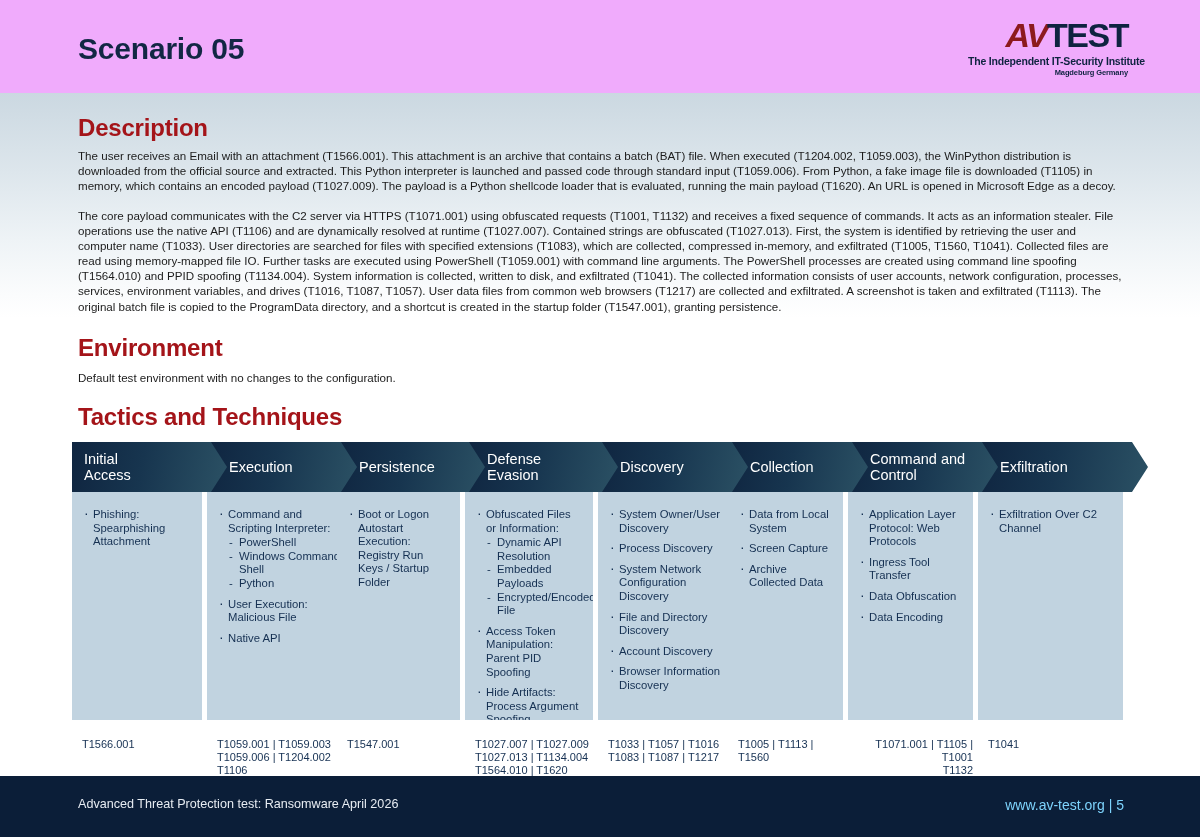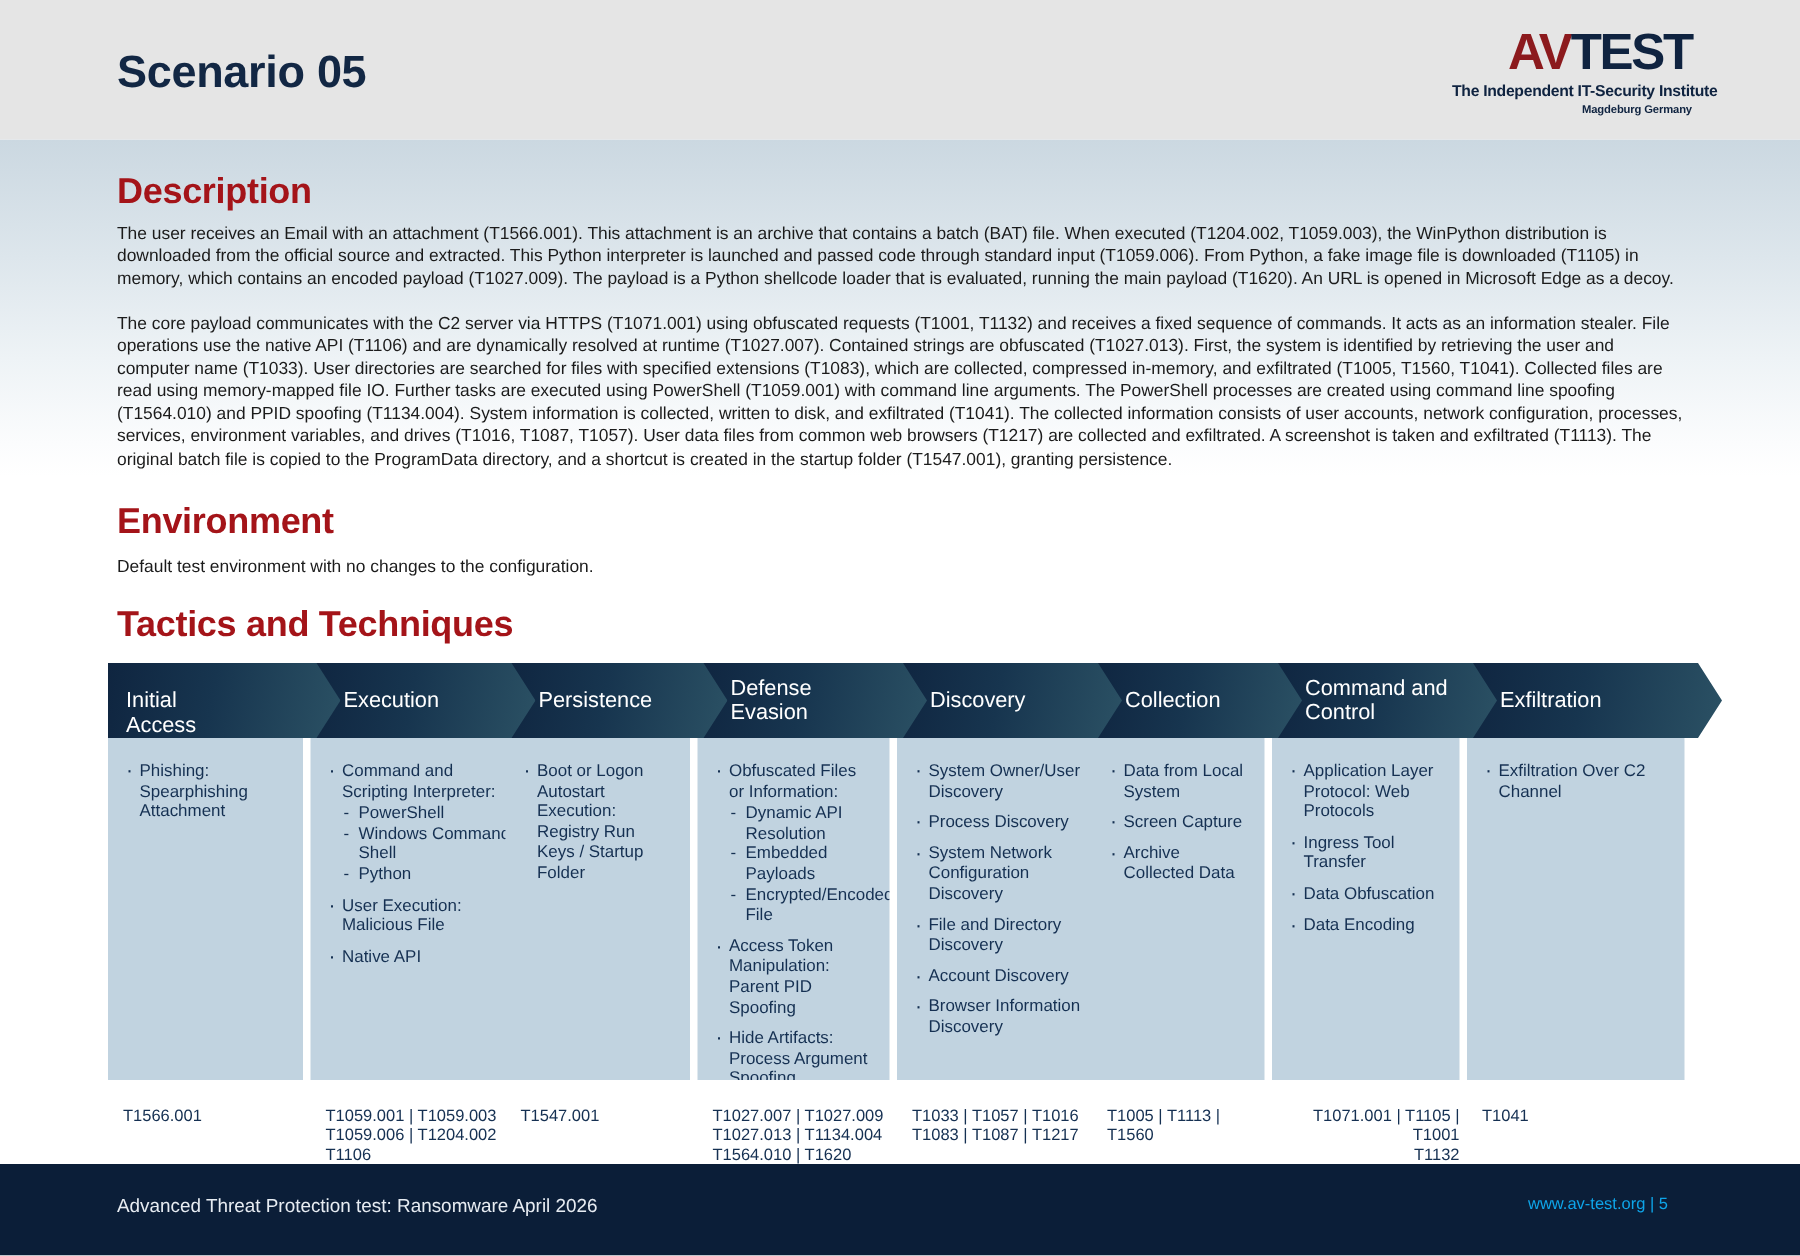--- a/index.html
+++ b/index.html
@@ -19,21 +19,21 @@
   .band {
     position: absolute;
     left: 0; top: 93px; width: 1200px; height: 225px;
     background: linear-gradient(180deg, #cbd8e1 0%, #dde6ec 35%, #eef3f6 65%, #fbfcfd 90%, #ffffff 100%);
   }
 
   
   .header {
     position: absolute;
     left: 0; top: 0; width: 1200px; height: 93px;
-    background: #e5e5e5;
+    background: #f0abfc;
   }
   .page-title {
     position: absolute;
     left: 78px; top: 32px;
     font-size: 30px;
     font-weight: bold;
     color: #122744;
     letter-spacing: -0.2px;
   }
   .logo {
@@ -43,21 +43,21 @@
     text-align: right;
     line-height: 1;
   }
   .logo-main {
     display: block;
     font-size: 34px;
     font-weight: bold;
     letter-spacing: -1.5px;
     white-space: nowrap;
   }
-  .logo-av { color: #8c1a1d; }
+  .logo-av { color: #8c1a1d; font-style: italic; }
   .logo-test { color: #0f2340; }
   .logo-sub {
     display: block;
     margin-top: 4px;
     font-size: 10.5px;
     font-weight: bold;
     color: #0f2340;
     letter-spacing: -0.2px;
     white-space: nowrap;
   }
@@ -200,23 +200,23 @@
     background: #0b1e38;
   }
   .footer-left {
     position: absolute;
     left: 78px; top: 21px;
     font-size: 12.6px;
     color: #e7ecf2;
   }
   .footer-right {
     position: absolute;
-    right: 88px; top: 21px;
-    font-size: 11px;
-    color: #0ea5e9;
+    right: 76px; top: 21px;
+    font-size: 14px;
+    color: #7dd3fc;
   }
 </style>
 </head>
 <body>
 
 <div id="page">
 
   <div class="band"></div>
 
   <div class="header">
@@ -232,21 +232,21 @@
   <div class="para" id="p1">The user receives an Email with an attachment (T1566.001). This attachment is an archive that contains a batch (BAT) file. When executed (T1204.002, T1059.003), the WinPython distribution is downloaded from the official source and extracted. This Python interpreter is launched and passed code through standard input (T1059.006). From Python, a fake image file is downloaded (T1105) in memory, which contains an encoded payload (T1027.009). The payload is a Python shellcode loader that is evaluated, running the main payload (T1620). An URL is opened in Microsoft Edge as a decoy.</div>
   <div class="para" id="p2">The core payload communicates with the C2 server via HTTPS (T1071.001) using obfuscated requests (T1001, T1132) and receives a fixed sequence of commands. It acts as an information stealer. File operations use the native API (T1106) and are dynamically resolved at runtime (T1027.007). Contained strings are obfuscated (T1027.013). First, the system is identified by retrieving the user and computer name (T1033). User directories are searched for files with specified extensions (T1083), which are collected, compressed in-memory, and exfiltrated (T1005, T1560, T1041). Collected files are read using memory-mapped file IO. Further tasks are executed using PowerShell (T1059.001) with command line arguments. The PowerShell processes are created using command line spoofing (T1564.010) and PPID spoofing (T1134.004). System information is collected, written to disk, and exfiltrated (T1041). The collected information consists of user accounts, network configuration, processes, services, environment variables, and drives (T1016, T1087, T1057). User data files from common web browsers (T1217) are collected and exfiltrated. A screenshot is taken and exfiltrated (T1113). The original batch file is copied to the ProgramData directory, and a shortcut is created in the startup folder (T1547.001), granting persistence.</div>
 
   <div class="sec-h" id="h-environment">Environment</div>
   <div class="para" id="p-env">Default test environment with no changes to the configuration.</div>
 
   <div class="sec-h" id="h-tactics">Tactics and Techniques</div>
 
   <div class="tactics">
     <div class="hdr-row" id="hdr-row">
-        <div class="hdr-cell first" style="left: 0px; width: 155px; z-index: 20; align-items: flex-end;">
+        <div class="hdr-cell first" style="left: 0px; width: 155px; z-index: 20;">
           <span class="hdr-label">Initial
 Access</span>
         </div>
         <div class="hdr-cell" style="left: 135px; width: 150px; z-index: 19;">
           <span class="hdr-label">Execution</span>
         </div>
         <div class="hdr-cell" style="left: 265px; width: 148px; z-index: 18;">
           <span class="hdr-label">Persistence</span>
         </div>
         <div class="hdr-cell" style="left: 526px; width: 150px; z-index: 16;">

